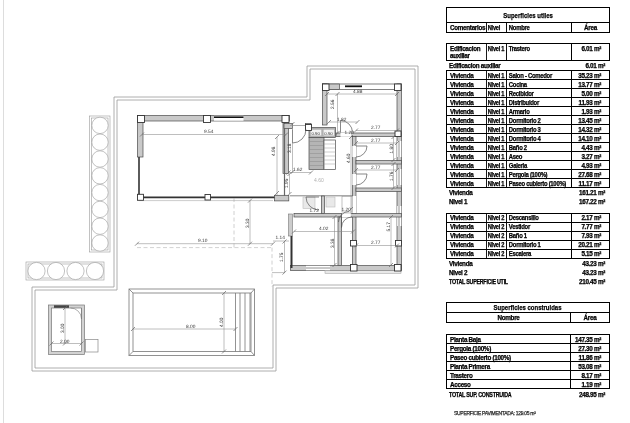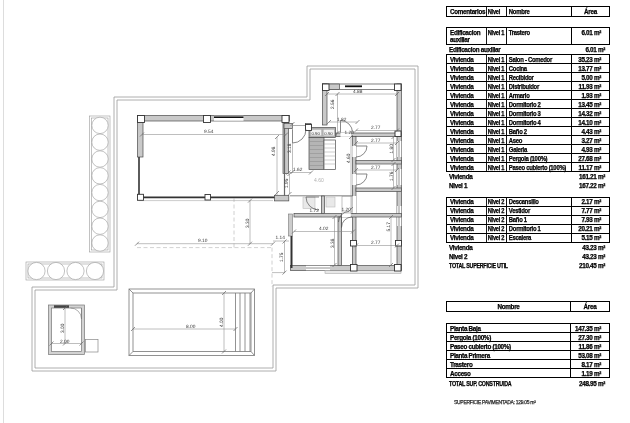--- a/index.html
+++ b/index.html
@@ -370,20 +370,23 @@
 <line x1="282.5" y1="243.5" x2="286.5" y2="239.5"></line>
 <line x1="282.5" y1="274.6" x2="286.5" y2="270.6"></line>
 
 </g>
 
 <text x="314" y="182" fill="#b0b0b0" font-family="Liberation Sans, sans-serif" font-size="5">4.60</text>
 </svg>
 
 <div class="tbl" style="top:7px">
 
+<div class="title">
+        <span>Superficies utiles</span>
+      </div>
 
 <div class="row hdr">
         <div class="c1">Comentarios</div>
         <div class="c2">Nivel</div>
         <div class="c3">Nombre</div>
         <div class="c4" style="justify-content:center;padding-right:0">Área</div>
       </div>
 <div class="gap"></div>
 
 <div class="row bd first" style="height:18.5px;align-items:flex-start">
@@ -528,20 +531,23 @@
       </div>
 
 <div class="sum" style="height:10px">
         <span class="sqz">TOTAL SUPERFICIE UTIL</span>
         <span>210.45 m²</span>
       </div>
 </div>
 
 <div class="tbl" style="top:302px">
 
+<div class="title" style="height:11px">
+        <span>Superficies construidas</span>
+      </div>
 
 <div class="row hdr" style="height:10.5px">
         <div style="width:123px;text-align:center">Nombre</div>
         <div class="c4" style="justify-content:center;padding-right:0">Área</div>
       </div>
 <div class="gap" style="height:11.5px"></div>
 
 <div class="row bd first">
         <div style="width:123px;padding-left:3px;box-sizing:border-box">Planta Baja</div>
         <div class="c4">147.35 m²</div>

